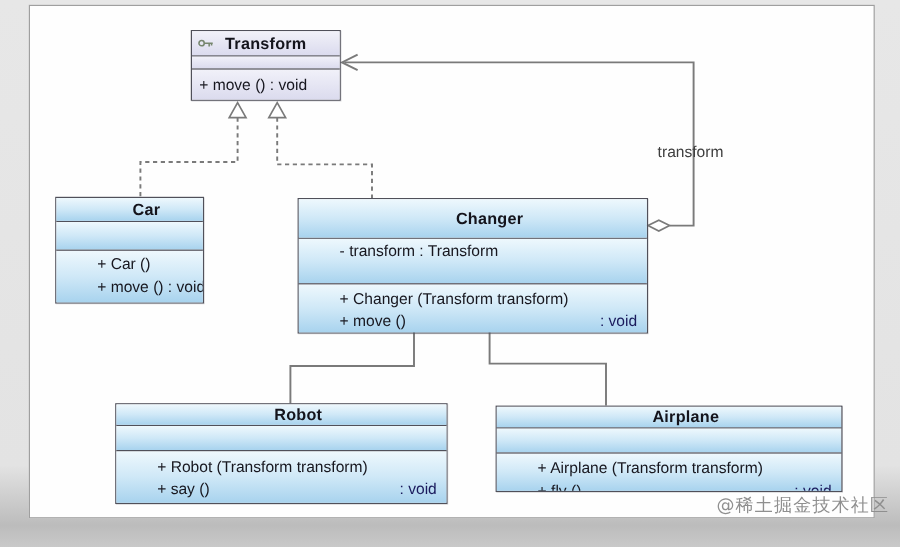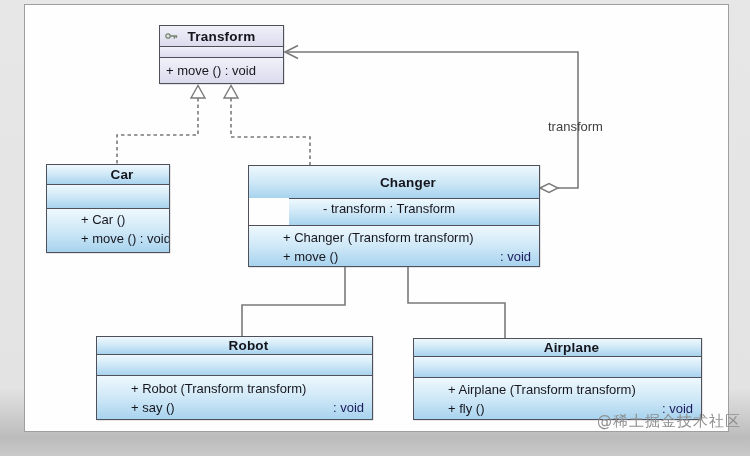--- a/index.html
+++ b/index.html
@@ -81,21 +81,21 @@
       <div class="member">
         <span>+ move () : void</span>
       </div>
     </div>
   </div>
 
   <div class="uml-class blue" style="left:248px;top:165px;width:292px;">
     <div class="sec c-title" style="height:32px;">
       <span>Changer</span>
     </div>
-    <div class="sec" style="height:27px;margin-left:40px;">
+    <div class="sec" style="height:38px;">
       <div class="member" style="line-height:20px;">
         <span>- transform : Transform</span>
       </div>
     </div>
     <div class="sec" style="height:41px;padding-top:2px;">
       <div class="member">
         <span>+ Changer (Transform transform)</span>
       </div>
       <div class="member">
         <span>+ move ()</span>
@@ -118,21 +118,21 @@
         <span class="rt">: void</span>
       </div>
     </div>
   </div>
 
   <div class="uml-class blue" style="left:413px;top:338px;width:289px;">
     <div class="sec c-title" style="height:17px;">
       <span>Airplane</span>
     </div>
     <div class="sec" style="height:21px;"></div>
-    <div class="sec" style="height:42px;padding-top:2px;">
+    <div class="sec" style="height:32px;padding-top:2px;">
       <div class="member">
         <span>+ Airplane (Transform transform)</span>
       </div>
       <div class="member">
         <span>+ fly ()</span>
         <span class="rt">: void</span>
       </div>
     </div>
   </div>
 

